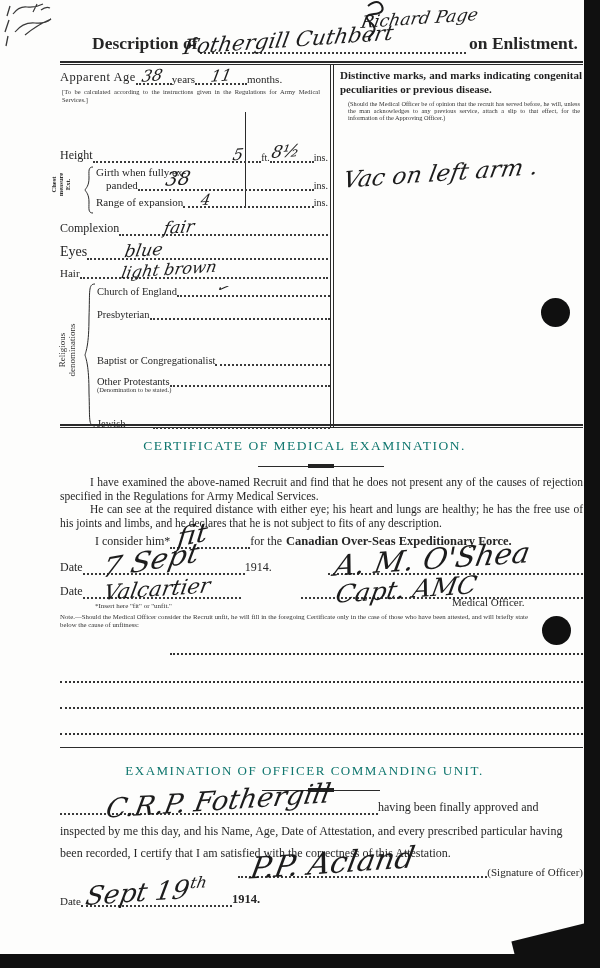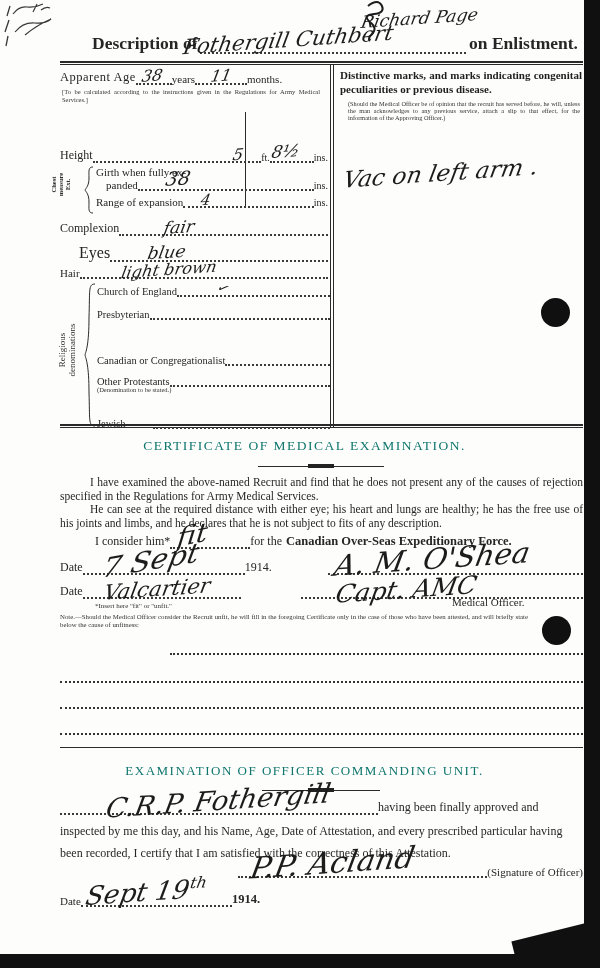--- a/index.html
+++ b/index.html
@@ -126,21 +126,21 @@
     </div>
   </div>
 
   <div class="row" style="left:60px; top:221px; width:268px;">
     <span class="lbl" style="font-size:12px;">Complexion</span>
     <span class="dots">
       <span class="hw" style="left:45px; top:-15px; font-size:17px;">fair</span>
     </span>
   </div>
   <div class="row" style="left:60px; top:244px; width:268px;">
-    <span class="lbl" style="font-size:16px;margin-left:19px;">Eyes</span>
+    <span class="lbl" style="font-size:14px;">Eyes</span>
     <span class="dots">
       <span class="hw" style="left:38px; top:-16px; font-size:17px;">blue</span>
     </span>
   </div>
   <div class="row" style="left:60px; top:267px; width:268px;">
     <span class="lbl" style="font-size:11px;">Hair</span>
     <span class="dots">
       <span class="hw" style="left:42px; top:-15px; font-size:16px;">light brown</span>
     </span>
   </div>
@@ -157,21 +157,21 @@
       <span class="lbl" style="font-size:10.5px;">Church of England</span>
       <span class="dots">
         <span class="hw" style="left:40px; top:-14px; font-size:13px; transform:rotate(22deg);">✓</span>
       </span>
     </div>
     <div class="row" style="left:0; top:28px; width:233px;">
       <span class="lbl" style="font-size:10.5px;">Presbyterian</span>
       <span class="dots"></span>
     </div>
     <div class="row" style="left:0; top:74px; width:233px;">
-      <span class="lbl" style="font-size:10.5px;">Canadian or Congregationalist</span>
+      <span class="lbl" style="font-size:10.5px;">Baptist or Congregationalist</span>
       <span class="dots"></span>
     </div>
     <div class="row" style="left:0; top:95px; width:233px;">
       <span class="lbl" style="font-size:10.5px;">Other Protestants</span>
       <span class="dots"></span>
     </div>
     <div class="abs small" style="left:0; top:105px;">(Denomination to be stated.)</div>
     <div class="row" style="left:0; top:137px; width:233px;gap:27px;">
       <span class="lbl" style="font-size:10.5px;">Jewish</span>
       <span class="dots"></span>

